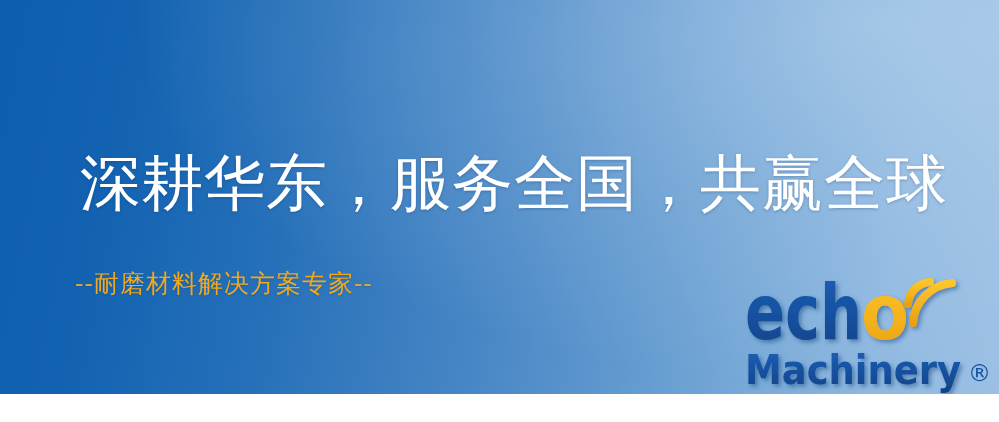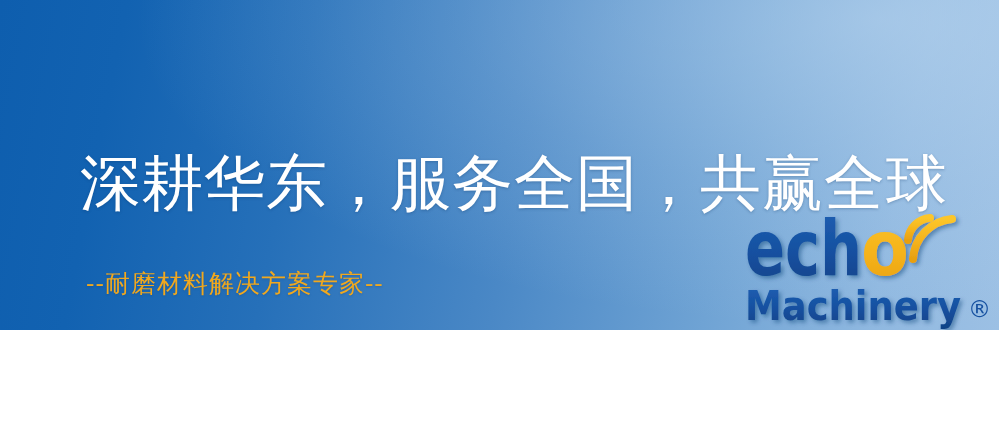--- a/index.html
+++ b/index.html
@@ -4,21 +4,21 @@
 <style>
   html, body {
     margin: 0;
     padding: 0;
     background: #ffffff;
   }
 
   #banner {
     position: relative;
     width: 999px;
-    height: 330px;
+    height: 394px;
     overflow: hidden;
     font-family: "Liberation Sans", sans-serif;
     
     background:
       linear-gradient(101deg,
         #0e5eae 0%,
         #1262b1 12%,
         #2670b9 30%,
         #4a88c6 52%,
         #6fa3d4 72%,
@@ -51,21 +51,21 @@
     font-family: "DejaVu Serif", "Liberation Serif", serif;
     font-size: 61px;
     line-height: 1.05;
     letter-spacing: 1px;
     white-space: nowrap;
     text-shadow: 0 1px 3px rgba(10, 50, 95, 0.30);
   }
 
   
   #subtitle {
-    left: 86px;
+    left: 75px;
     top: 267px;
     color: #f0a81e;
     font-family: "DejaVu Serif", "Liberation Serif", serif;
     font-size: 25px;
     letter-spacing: 1px;
     white-space: nowrap;
     text-shadow: 0 1px 2px rgba(20, 60, 110, 0.25);
   }
 
   

